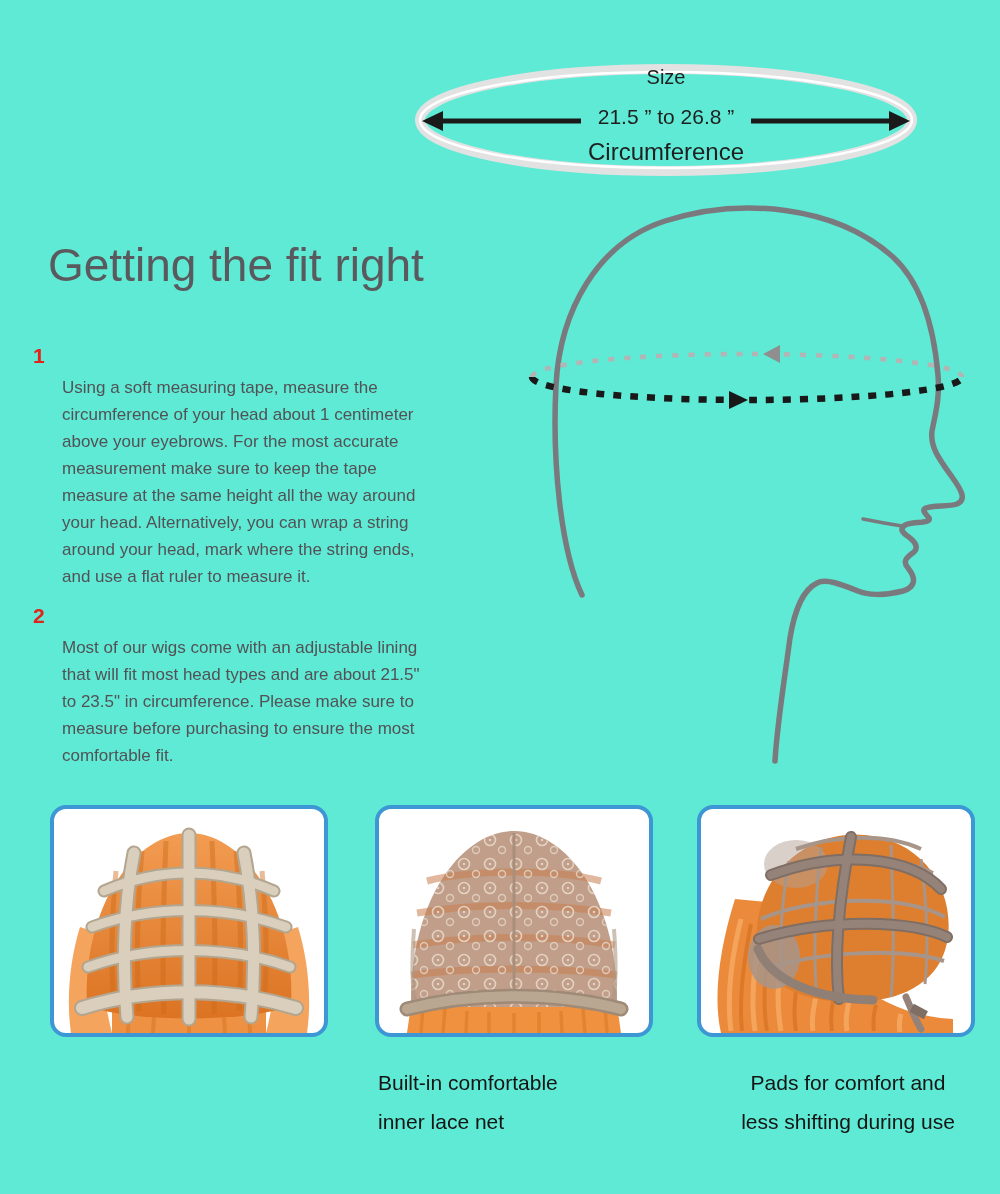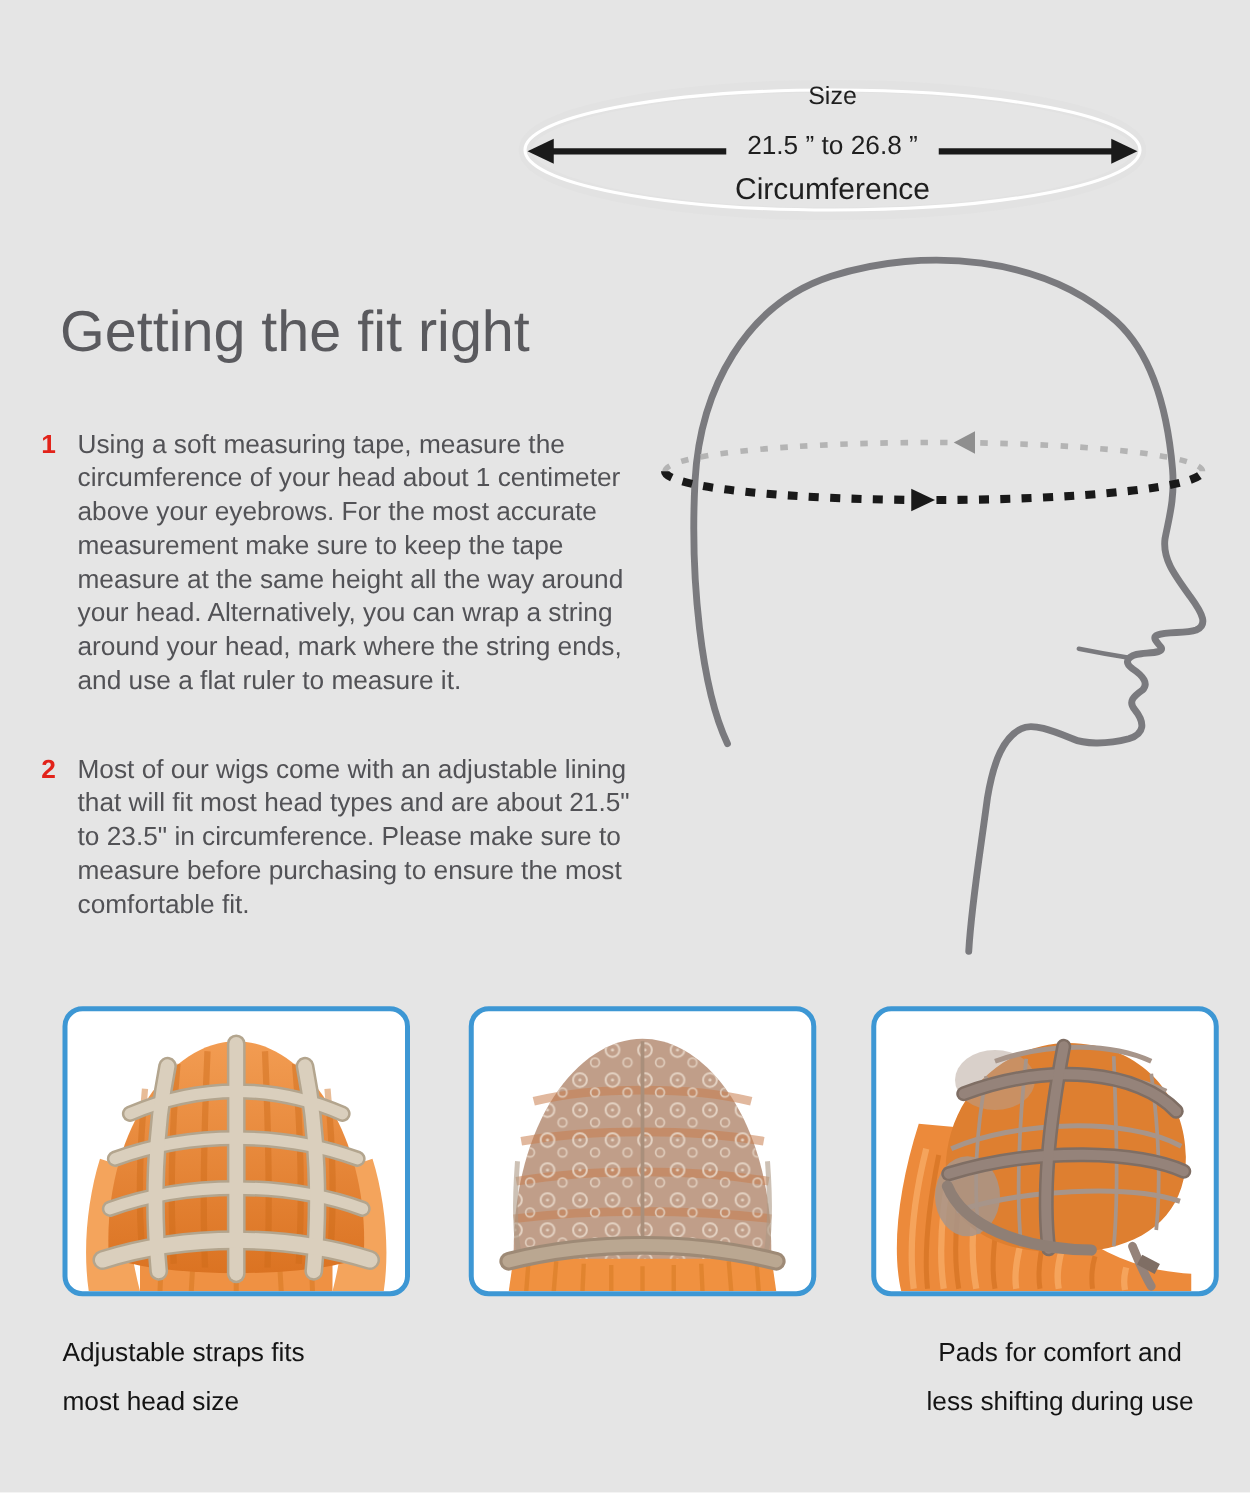--- a/index.html
+++ b/index.html
@@ -1,36 +1,36 @@
 <!DOCTYPE html>
 <html><head>
 <meta charset="utf-8">
 <style>
   html,body{margin:0;padding:0;background:#fff;}
   .canvas{
-    position:relative;width:1000px;height:1194px;background:#e5e5e5;
+    position:relative;width:1000px;height:1194px;background:#5eead4;
     font-family:"Liberation Sans", sans-serif;overflow:hidden;
   }
   .abs{position:absolute;}
 
   
   .size-ring{left:413px;top:62px;width:506px;height:116px;}
   .size-ring svg{position:absolute;left:0;top:0;}
   .ring-label{position:absolute;left:0;right:0;text-align:center;color:#1f1f1f;}
   .ring-size{top:4px;font-size:20px;}
   .ring-range{top:43px;font-size:21px;}
   .ring-circ{top:76px;font-size:24px;}
 
   
   .page-title{left:48px;top:238px;font-size:46px;color:#5a5a5e;font-weight:400;}
   .step{display:flex;align-items:flex-start;width:486px;}
   .step-1{left:33px;top:342px;}
   .step-2{left:33px;top:602px;}
   .step-num{font-size:21px;font-weight:bold;color:#e2231a;width:21px;flex:0 0 21px;padding-top:2px;}
-  .step-text{font-size:21px;line-height:27px;color:#525256;white-space:pre-line;margin-left:8px;}
+  .step-text{font-size:17px;line-height:27px;color:#525256;white-space:pre-line;margin-left:8px;margin-top:32px;}
 
   
   .head-diagram{left:525px;top:195px;}
 
   
   .panel{
     top:805px;width:278px;height:232px;box-sizing:border-box;
     border:4px solid #3d97d4;border-radius:16px;background:#fff;overflow:hidden;
   }
   .panel svg{display:block;}
@@ -242,18 +242,18 @@
         <path d="M70,66 C140,40 210,48 240,80" stroke-width="8"></path>
         <path d="M58,130 C130,108 212,112 246,128" stroke-width="8"></path>
         <path d="M150,28 C140,80 132,140 138,190" stroke-width="8"></path>
       </g>
       <path d="M57,140 C70,172 115,190 172,191" fill="none" stroke="#8f7f75" stroke-width="9" stroke-linecap="round"></path>
       <path d="M205,188 C210,200 214,210 220,220" fill="none" stroke="#95837a" stroke-width="7" stroke-linecap="round"></path>
       <rect x="210" y="198" width="16" height="9" fill="#7f6e64" transform="rotate(28 218 202)"></rect>
     </svg>
   </div>
 
-  <div class="abs caption caption-1">Adjustable straps fits
-most head size</div>
+  <div class="abs caption caption-2">Built-in comfortable
+inner lace net</div>
   <div class="abs caption caption-3">Pads for comfort and
 less shifting during use</div>
 
 </div>
 
 </body></html>

